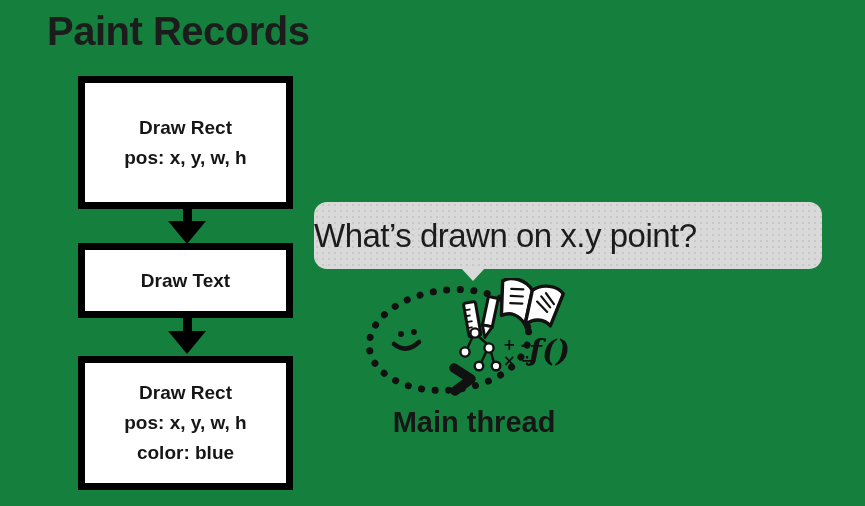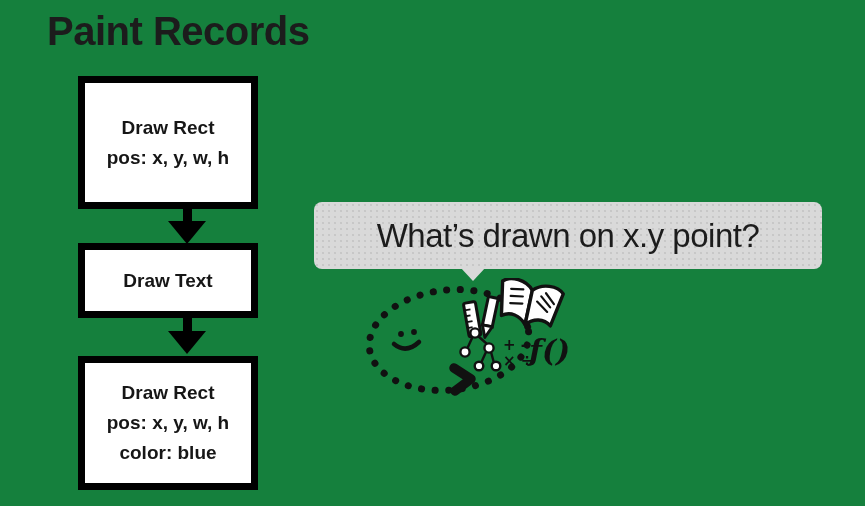--- a/index.html
+++ b/index.html
@@ -22,21 +22,21 @@
     font-size: 40px;
     line-height: 46px;
     font-weight: bold;
     letter-spacing: -0.5px;
     color: #1c1c1c;
   }
 
   .flow-box {
     position: absolute;
     left: 78px;
-    width: 180px;
+    width: 215px;
     background: #fff;
     border: 7px solid #000;
     display: flex;
     flex-direction: column;
     align-items: center;
     justify-content: center;
     text-align: center;
   }
   .flow-box .box-line {
     font-size: 19px;
@@ -71,24 +71,23 @@
 
   .bubble {
     position: absolute;
     left: 314px;
     top: 202px;
     width: 508px;
     height: 67px;
     background-color: #d9d9d9;
     background-image: radial-gradient(circle, rgba(120,120,120,0.18) 1px, transparent 1.2px);
     background-size: 6px 6px;
-    border-radius: 8px;
+    border-radius: 13px;
     display: flex;
     align-items: center;
-    justify-content: center;
   }
   .bubble-text {
     font-size: 33px;
     font-weight: normal;
     letter-spacing: -0.5px;
     color: #1c1c1c;
     white-space: nowrap;
   }
   .bubble-tail {
     position: absolute;
@@ -196,14 +195,15 @@
     </g>
 
     <g font-family="'DejaVu Sans', sans-serif" font-weight="bold" fill="#111">
       <text x="140" y="72" font-size="15">+ -</text>
       <text x="140" y="88" font-size="15">× ÷</text>
     </g>
 
     <text x="166" y="83" font-size="30" font-weight="bold" font-style="italic" font-family="'DejaVu Serif', serif" fill="#111">f()</text>
   </svg>
 
+  <div class="thread-label">Main thread</div>
 
 </div>
 
 </body></html>

